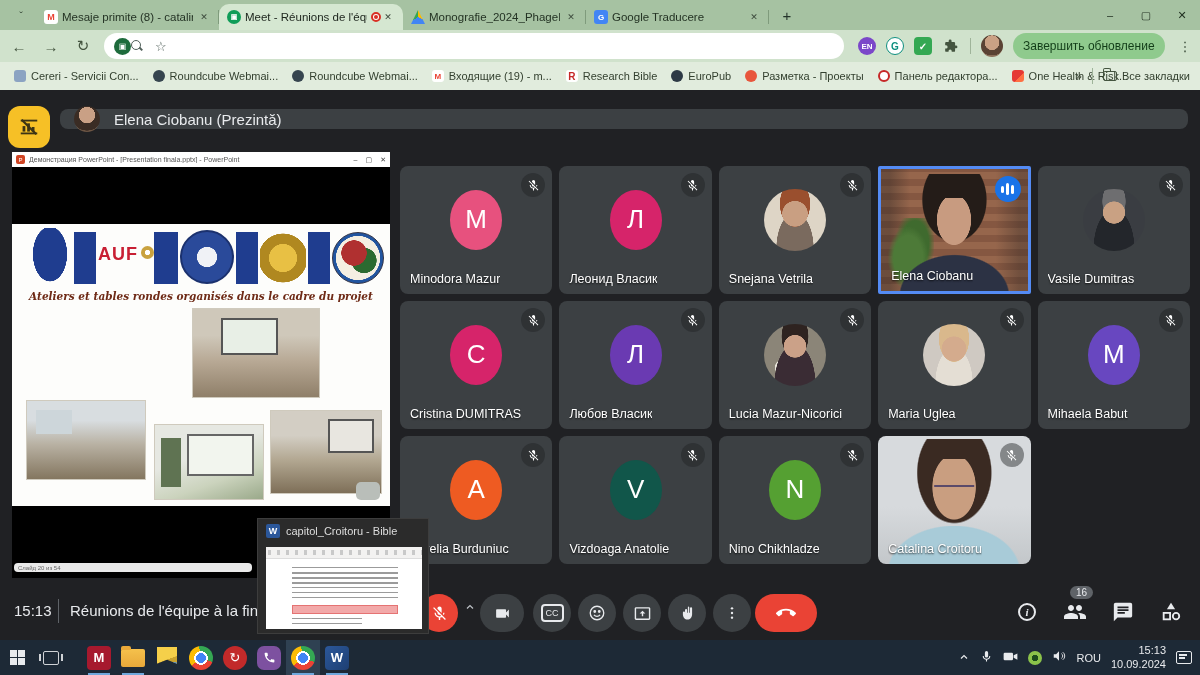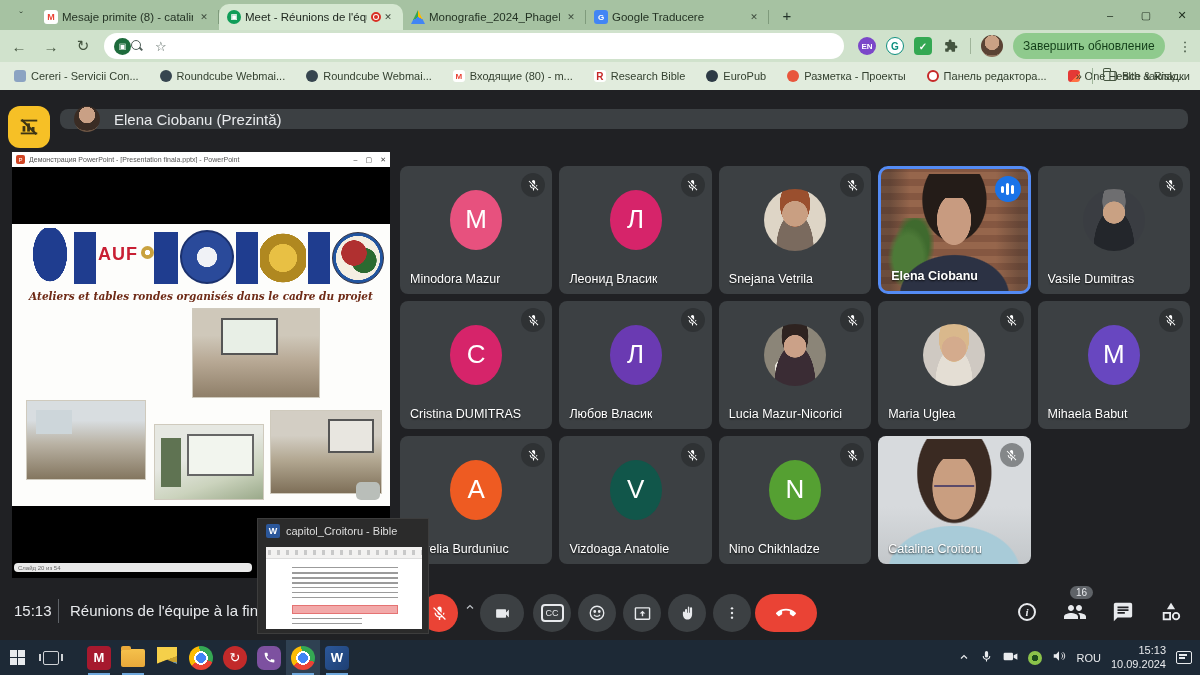--- a/index.html
+++ b/index.html
@@ -40,21 +40,21 @@
   .extico{width:18px;height:18px;border-radius:50%;display:flex;align-items:center;justify-content:center;font-size:8px;font-weight:bold;color:#fff;}
   .ext-en{background:#7b47c9;}
   .ext-g{background:#fff;color:#0f8f7f;border:1.5px solid #0f8f7f;font-size:10px;}
   .ext-check{background:#34a853;border-radius:4px;font-size:10px;}
   .ext-puzzle{color:#44543f;background:transparent;font-size:13px;}
   .tsep{width:1px;height:16px;background:#9fb49a;}
   .prof-avatar{width:22px;height:22px;border-radius:50%;background:radial-gradient(circle at 50% 35%,#caa184 0 40%,#5a4334 41% 70%,#8b6f5a 71%);}
   .updatepill{height:26px;background:#8fca8d;border-radius:13px;display:flex;align-items:center;padding:0 10px;color:#123d18;font-size:12px;white-space:nowrap;}
   .kebab{color:#2f4030;font-size:13px;margin:0 8px 0 4px;letter-spacing:0;}
 
-  .bookmarks{position:absolute;left:0;top:62px;width:1200px;height:28px;background:#e1ecdd;display:flex;align-items:center;font-size:11px;color:#33402f;gap:7px;}
+  .bookmarks{position:absolute;left:0;top:62px;width:1200px;height:28px;background:#e1ecdd;display:flex;align-items:center;font-size:11px;color:#33402f;}
   .bm{display:flex;align-items:center;gap:5px;margin-left:14px;white-space:nowrap;}
   .bmico{width:12px;height:12px;border-radius:3px;display:inline-flex;align-items:center;justify-content:center;font-size:8px;font-weight:bold;color:#fff;flex:0 0 auto;}
   .bi-page{background:#8ba3c2;}
   .bi-rc{background:#36454f;border-radius:50%;}
   .bi-gmail{background:#fff;color:#ea4335;}
   .bi-r{background:#fff;color:#c62828;font-size:10px;}
   .bi-globe{background:#2d3a45;border-radius:50%;}
   .bi-e{background:#e8563c;border-radius:50%;}
   .bi-ring{background:#fff;border:2px solid #c62828;border-radius:50%;}
   .bi-book{background:linear-gradient(135deg,#e53935 0 60%,#ff7043 60%);}
@@ -107,21 +107,21 @@
   .speakbadge i{width:3px;background:#fff;border-radius:2px;display:block;}
   .sb1{height:7px;} .sb2{height:12px;} .sb3{height:9px;}
   .lavatar{position:absolute;left:50%;top:42%;transform:translate(-50%,-50%);width:52px;height:60px;border-radius:50%;display:flex;align-items:center;justify-content:center;color:#fff;font-size:26px;}
   .pavatar{position:absolute;left:50%;top:42%;transform:translate(-50%,-50%);width:62px;height:62px;border-radius:50%;overflow:hidden;}
   .pname{position:absolute;left:10px;bottom:8px;color:#fff;font-size:12.5px;text-shadow:0 1px 2px rgba(0,0,0,.8);z-index:2;white-space:nowrap;overflow:hidden;max-width:92%;}
   .p-snejana{background:radial-gradient(circle at 50% 40%,#c99f82 0 26%,transparent 27%),radial-gradient(ellipse at 50% 24%,#9a4f2e 0 34%,transparent 35%),radial-gradient(ellipse at 50% 96%,#7a6a5e 0 42%,transparent 43%),#ded5c6;}
   .p-vasile{background:radial-gradient(circle at 50% 38%,#c9a183 0 22%,transparent 23%),radial-gradient(ellipse at 50% 20%,#6e6e70 0 26%,transparent 27%),radial-gradient(ellipse at 50% 96%,#23262b 0 46%,transparent 47%),#3a3d42;}
   .p-lucia{background:radial-gradient(circle at 50% 36%,#cba188 0 22%,transparent 23%),radial-gradient(ellipse at 50% 20%,#2e2320 0 30%,transparent 31%),radial-gradient(ellipse at 50% 96%,#3a2c34 0 46%,transparent 47%),radial-gradient(circle at 30% 70%,#e8e4da 0 12%,transparent 13%),#8b8578;}
   .p-caliga{background:radial-gradient(circle at 50% 42%,#c59c7e 0 26%,transparent 27%),radial-gradient(ellipse at 50% 26%,#1d1a18 0 36%,transparent 37%),radial-gradient(ellipse at 50% 98%,#2a2626 0 42%,transparent 43%),#17181a;}
   .p-maria{background:radial-gradient(circle at 50% 40%,#d4ab8d 0 25%,transparent 26%),radial-gradient(ellipse at 50% 24%,#d9b88c 0 34%,transparent 35%),radial-gradient(ellipse at 50% 96%,#e4ded4 0 42%,transparent 43%),#cfc9c2;}
-  .vtile-elena{position:relative;border:3px solid #548bf4;border-radius:10px;background:repeating-linear-gradient(0deg,#96664c 0 7px,#855741 7px 14px);font-weight:bold;}
+  .vtile-elena{position:relative;border:3px solid #548bf4;border-radius:2px;background:repeating-linear-gradient(0deg,#96664c 0 7px,#855741 7px 14px);}
   .v-shade{position:absolute;inset:0;background:linear-gradient(90deg,rgba(30,30,30,.35) 0 6%,transparent 20% 78%,rgba(30,30,30,.3) 94%);}
   .v-plant{position:absolute;left:4%;bottom:0;width:32%;height:60%;background:radial-gradient(ellipse at 45% 55%,#4d7a38 0 40%,transparent 56%),radial-gradient(ellipse at 60% 35%,#3f6a2e 0 34%,transparent 50%);}
   .v-hair{position:absolute;left:50%;top:4%;transform:translateX(-50%);width:52%;height:62%;background:radial-gradient(ellipse at 50% 34%,#241c18 0 58%,transparent 60%);}
   .v-face{position:absolute;left:50%;top:24%;transform:translateX(-50%);width:28%;height:42%;background:radial-gradient(ellipse at 50% 42%,#c89b80 0 58%,transparent 60%);}
   .v-body{position:absolute;left:50%;bottom:-4%;transform:translateX(-50%);width:76%;height:34%;background:radial-gradient(ellipse at 50% 100%,#2c3244 0 68%,transparent 70%);}
   .vtile-cat{position:relative;background:linear-gradient(180deg,#d7dadd 0 55%,#c3c7ca);}
   .c-hair{position:absolute;left:50%;top:2%;transform:translateX(-50%);width:58%;height:74%;background:radial-gradient(ellipse at 50% 36%,#3a2a22 0 58%,transparent 60%);}
   .c-face{position:absolute;left:50%;top:18%;transform:translateX(-50%);width:34%;height:52%;background:radial-gradient(ellipse at 50% 42%,#c99e80 0 58%,transparent 60%);}
   .c-body{position:absolute;left:50%;bottom:-6%;transform:translateX(-50%);width:86%;height:36%;background:radial-gradient(ellipse at 50% 100%,#a8cbd8 0 70%,transparent 72%);}
   .c-glasses{position:absolute;left:50%;top:38%;transform:translateX(-50%);width:26%;height:8%;border-top:2px solid #5a4a6a;}
@@ -260,21 +260,21 @@
     <span class="bm">
         <span class="bmico bi-rc"></span>
         <span>Roundcube Webmai...</span>
       </span>
     <span class="bm">
         <span class="bmico bi-rc"></span>
         <span>Roundcube Webmai...</span>
       </span>
     <span class="bm">
         <span class="bmico bi-gmail">M</span>
-        <span>Входящие (80) - m...</span>
+        <span>Входящие (19) - m...</span>
       </span>
     <span class="bm">
         <span class="bmico bi-r">R</span>
         <span>Research Bible</span>
       </span>
     <span class="bm">
         <span class="bmico bi-globe"></span>
         <span>EuroPub</span>
       </span>
     <span class="bm">

